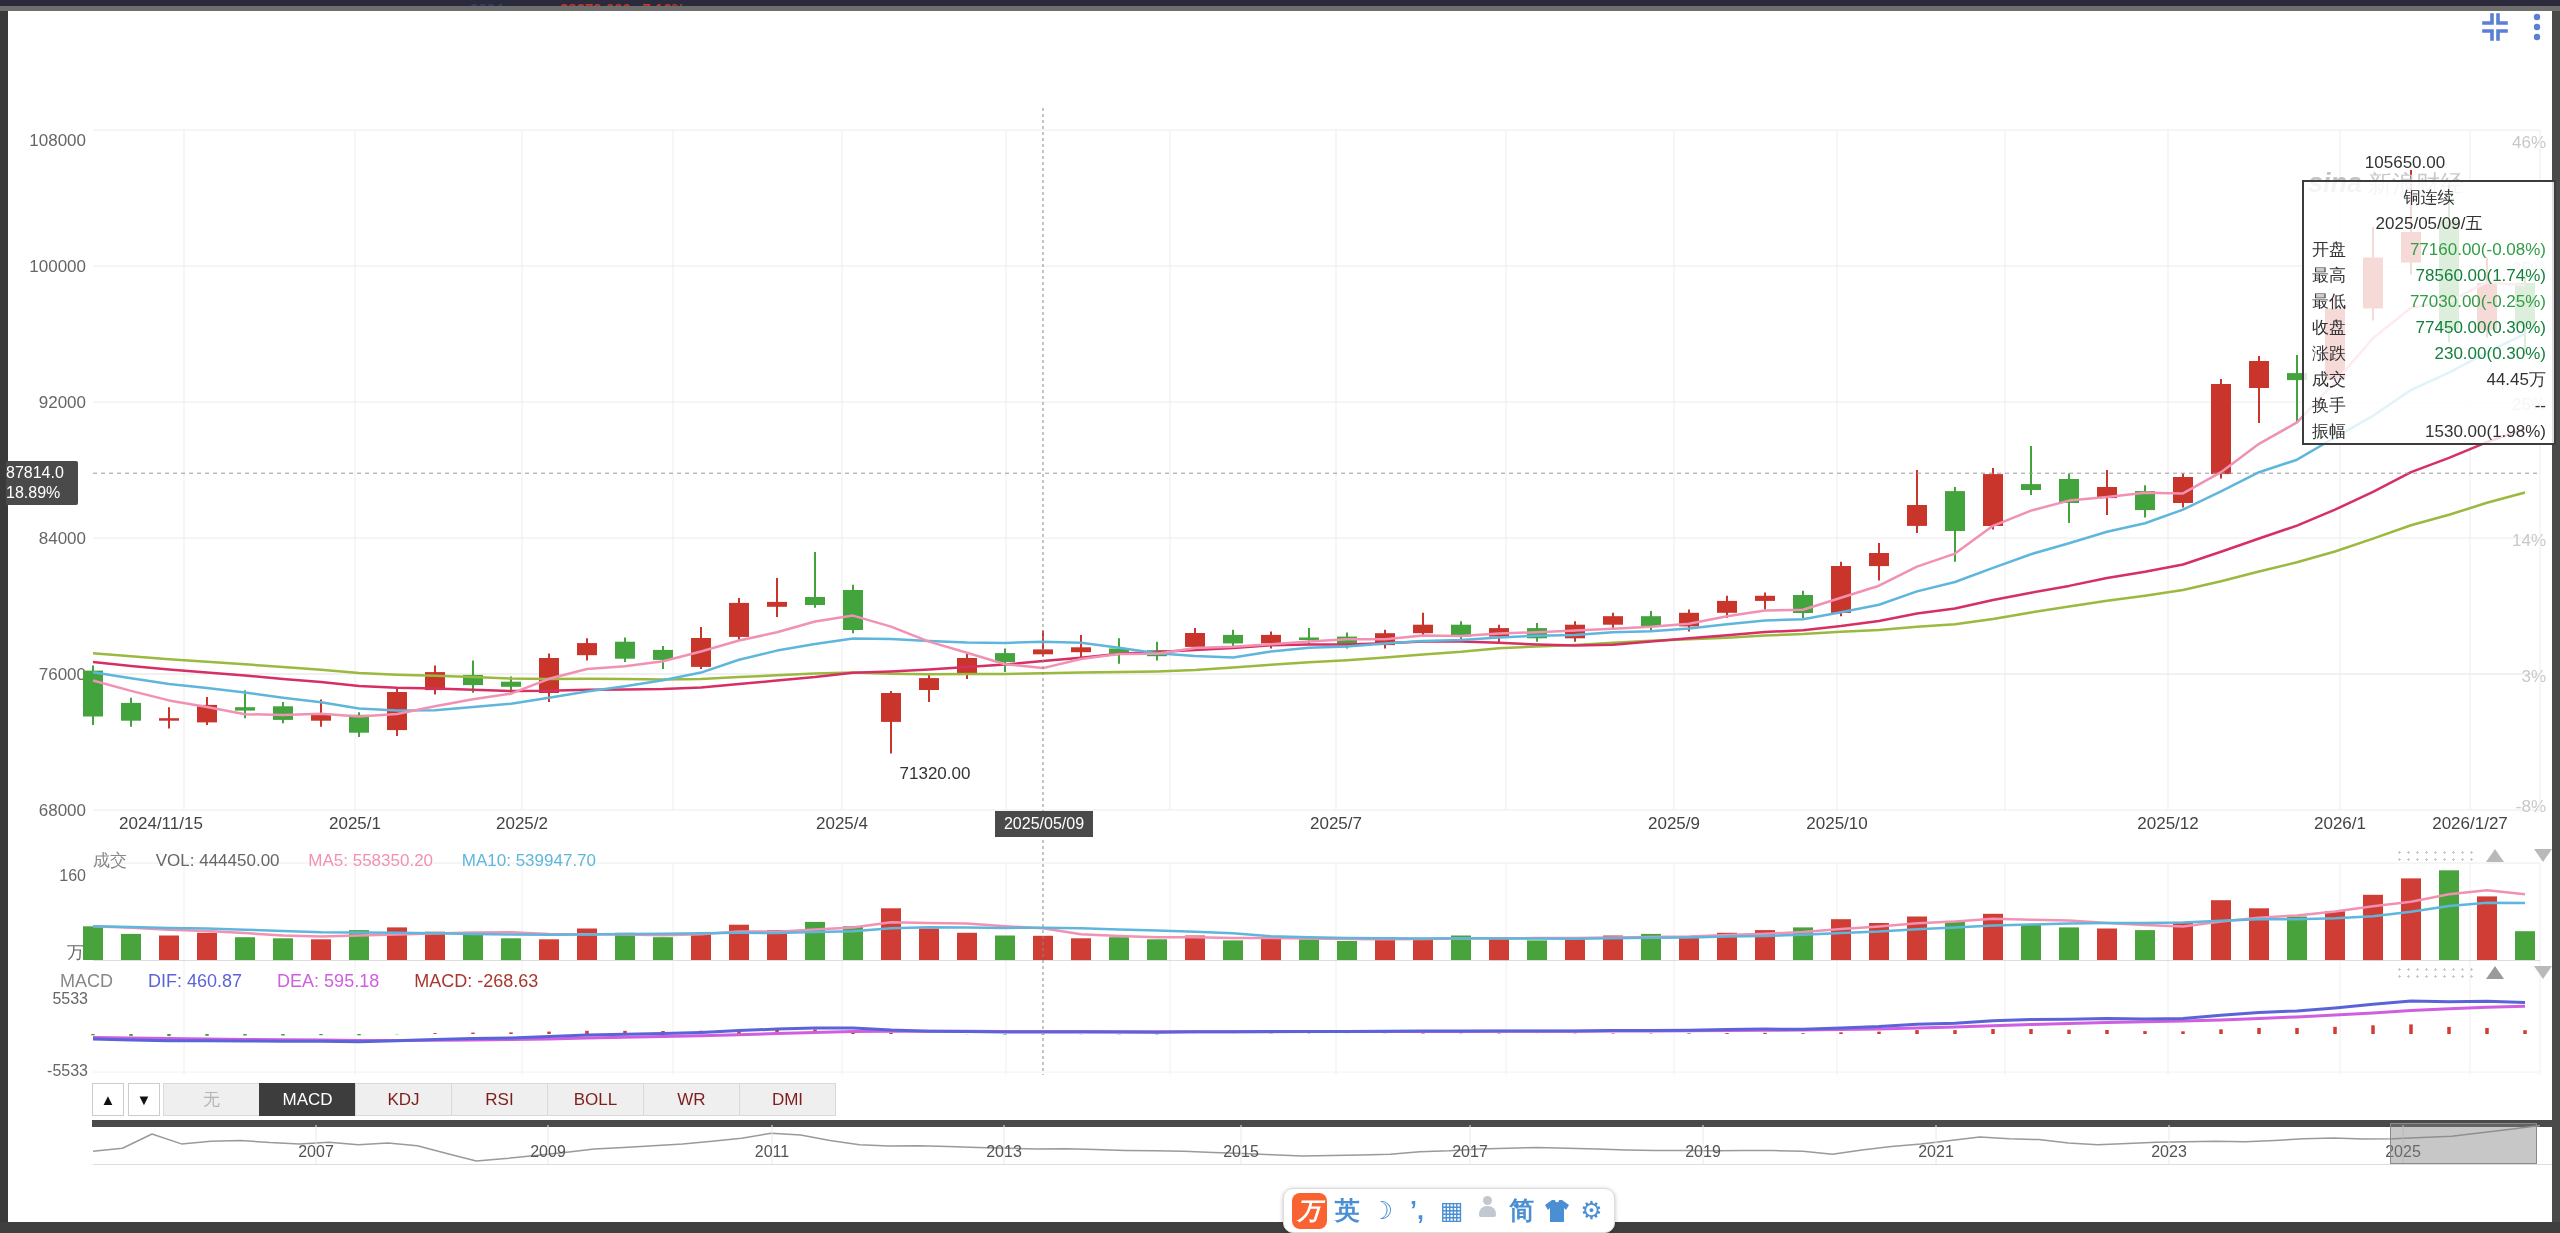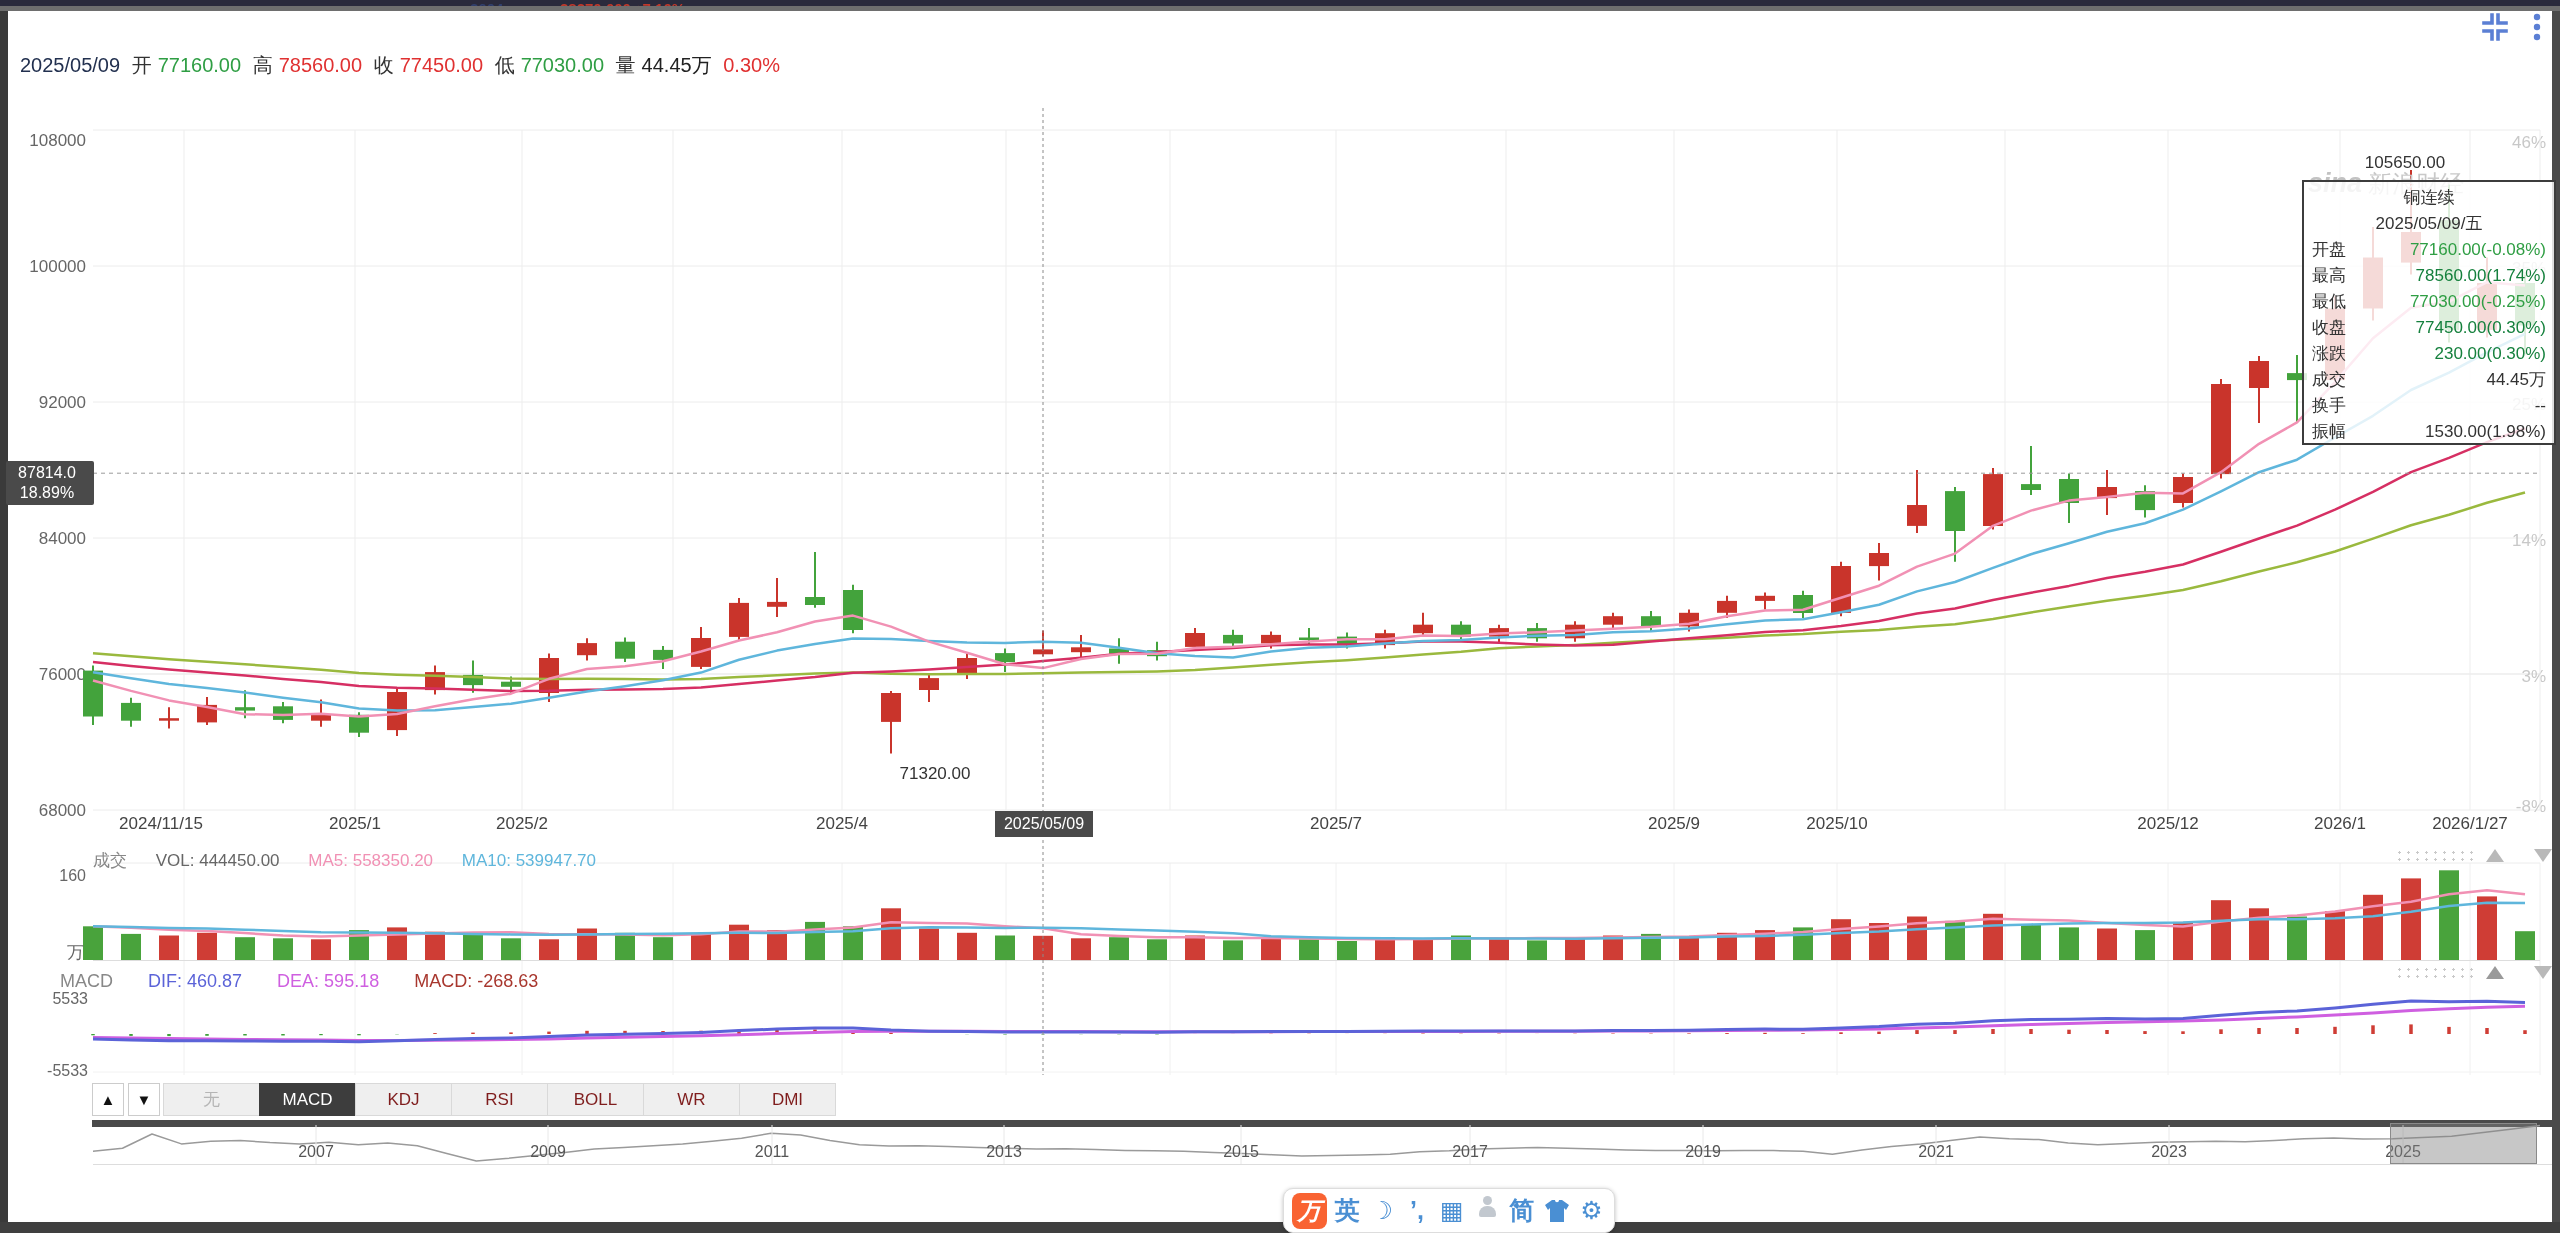--- a/index.html
+++ b/index.html
@@ -15,21 +15,21 @@
   .tab.active{background:#ffffff;border-top:3px solid #2c52c5;color:#111;padding-top:0;}
   #topicons{right:18px;top:12px;display:flex;gap:22px;align-items:center;}
   
   #infoline{left:20px;top:52px;font-size:20px;white-space:nowrap;}
   #infoline span{margin-right:6px;}
   #maline{left:118px;top:82px;font-size:20px;white-space:nowrap;}
   #maline span{margin-right:28px;}
   .c-date{color:#22304f;} .c-k{color:#333;} .c-up{color:#e03131;} .c-dn{color:#2f9e44;} .c-blk{color:#222;}
   .c-ma5{color:#f191b4;} .c-ma10{color:#5fb6dc;} .c-ma20{color:#d62f63;} .c-ma30{color:#96bb3a;}
   
-  #xmarker{left:6px;top:461px;width:88px;height:44px;background:#4a4a4a;color:#fff;font-size:16px;text-align:center;padding:2px 6px 0 0;box-sizing:border-box;line-height:20px;border-radius:2px;z-index:4;}
+  #xmarker{left:6px;top:461px;width:72px;height:44px;background:#4a4a4a;color:#fff;font-size:16px;text-align:left;padding:2px 6px 0 0;box-sizing:border-box;line-height:20px;border-radius:2px;z-index:4;}
   #datemarker{left:995px;top:811px;width:98px;height:26px;background:#4a4a4a;color:#fff;font-size:16px;text-align:center;line-height:26px;z-index:4;}
   
   #volheader{left:93px;top:849px;font-size:17px;white-space:nowrap;}
   #volheader span{margin-right:24px;}
   #macdheader{left:60px;top:971px;font-size:18px;white-space:nowrap;}
   #macdheader span{margin-right:30px;}
   .c-gray{color:#888;} .c-vol{color:#666;} .c-dif{color:#5b63d8;} .c-dea{color:#cf5fe0;} .c-macdv{color:#a8372e;}
   
   #tooltip{left:2302px;top:180px;width:254px;height:265px;background:rgba(255,255,255,0.82);border:2px solid #3c3c3c;box-sizing:border-box;z-index:5;font-size:17px;color:#333;padding:3px 8px 0 8px;}
   #tooltip .trow{display:flex;justify-content:space-between;line-height:26px;height:26px;}
@@ -454,29 +454,20 @@
       <svg width="10" height="30" viewBox="0 0 10 30">
           <g fill="#5b7fd4">
             <circle cx="5" cy="5" r="3.2"></circle>
             <circle cx="5" cy="15" r="3.2"></circle>
             <circle cx="5" cy="25" r="3.2"></circle>
           </g>
         </svg>
     </span>
   </div>
 
-  <div id="infoline" class="abs" style="z-index:2;">
-    <span class="c-date">2025/05/09</span>
-    <span class="c-k">开</span><span class="c-dn">77160.00</span>
-    <span class="c-k">高</span><span class="c-up">78560.00</span>
-    <span class="c-k">收</span><span class="c-up">77450.00</span>
-    <span class="c-k">低</span><span class="c-dn">77030.00</span>
-    <span class="c-k">量</span><span class="c-blk">44.45万</span>
-    <span class="c-up">0.30%</span>
-  </div>
 
   <div id="xmarker" class="abs">
     <div>87814.0</div>
     <div>18.89%</div>
   </div>
   <div id="datemarker" class="abs">2025/05/09</div>
 
   <div id="watermark" class="abs"><b>sina</b>新浪财经</div>
 
   <div id="tooltip" class="abs">

